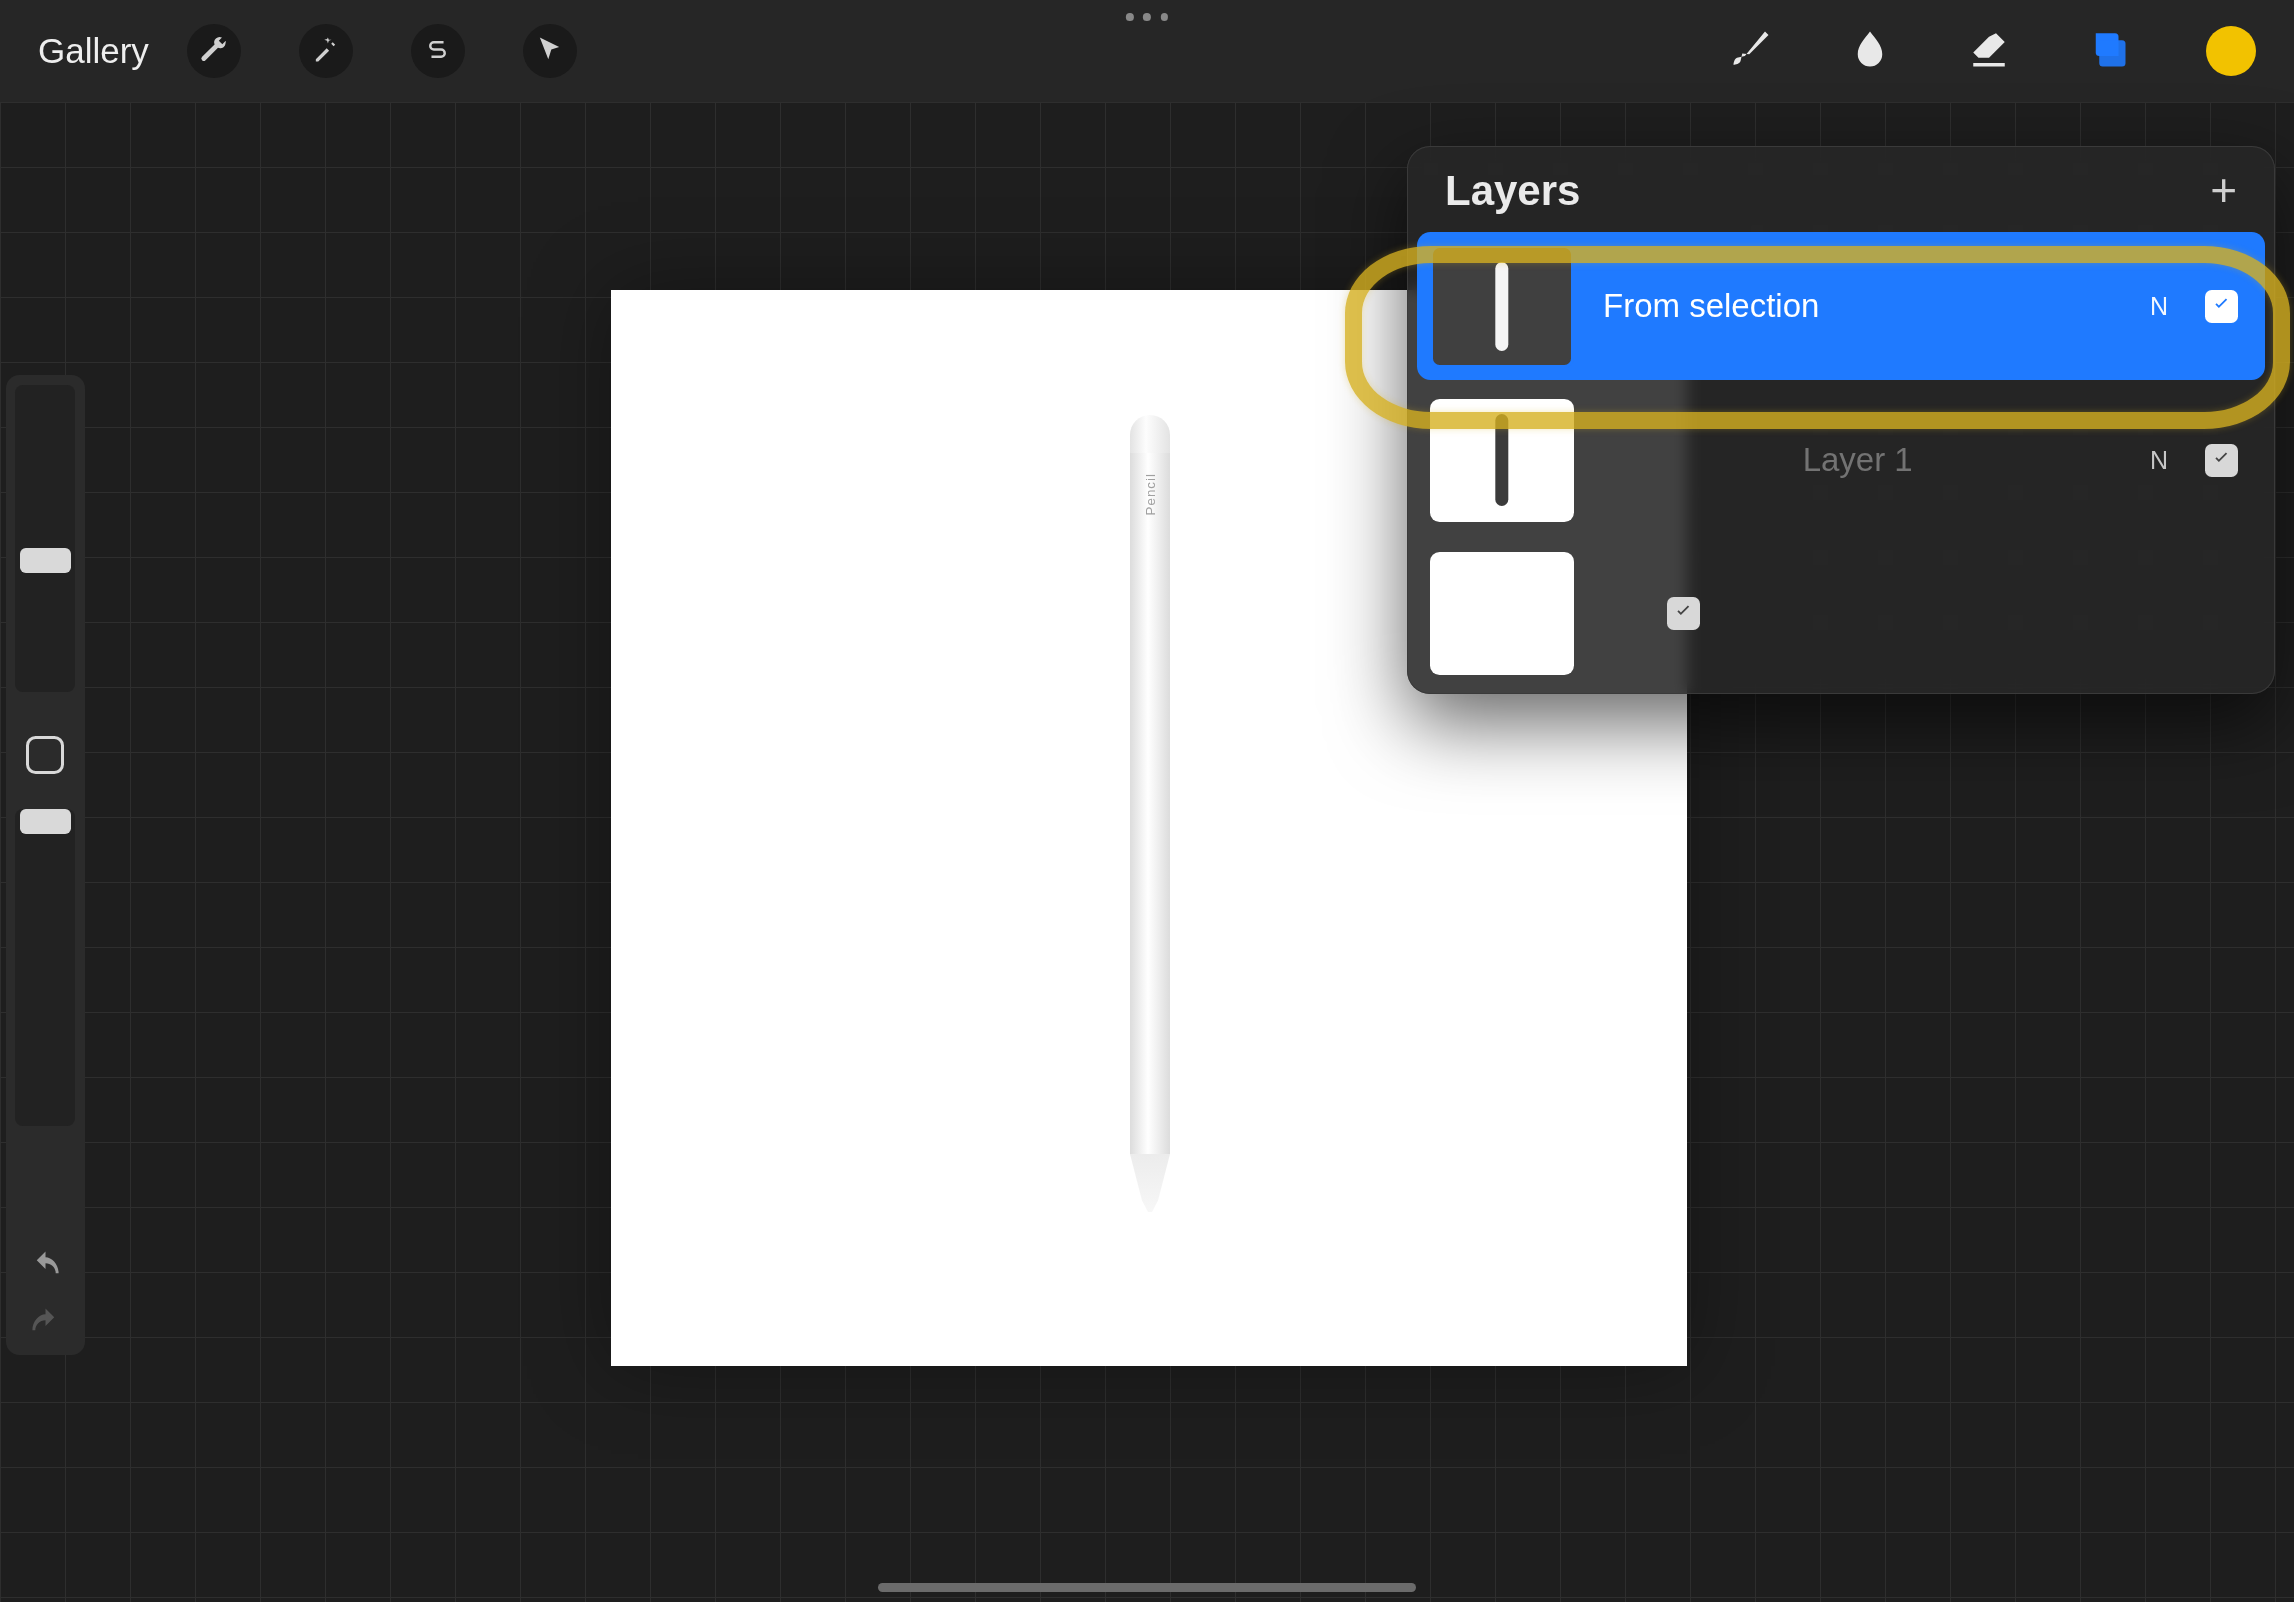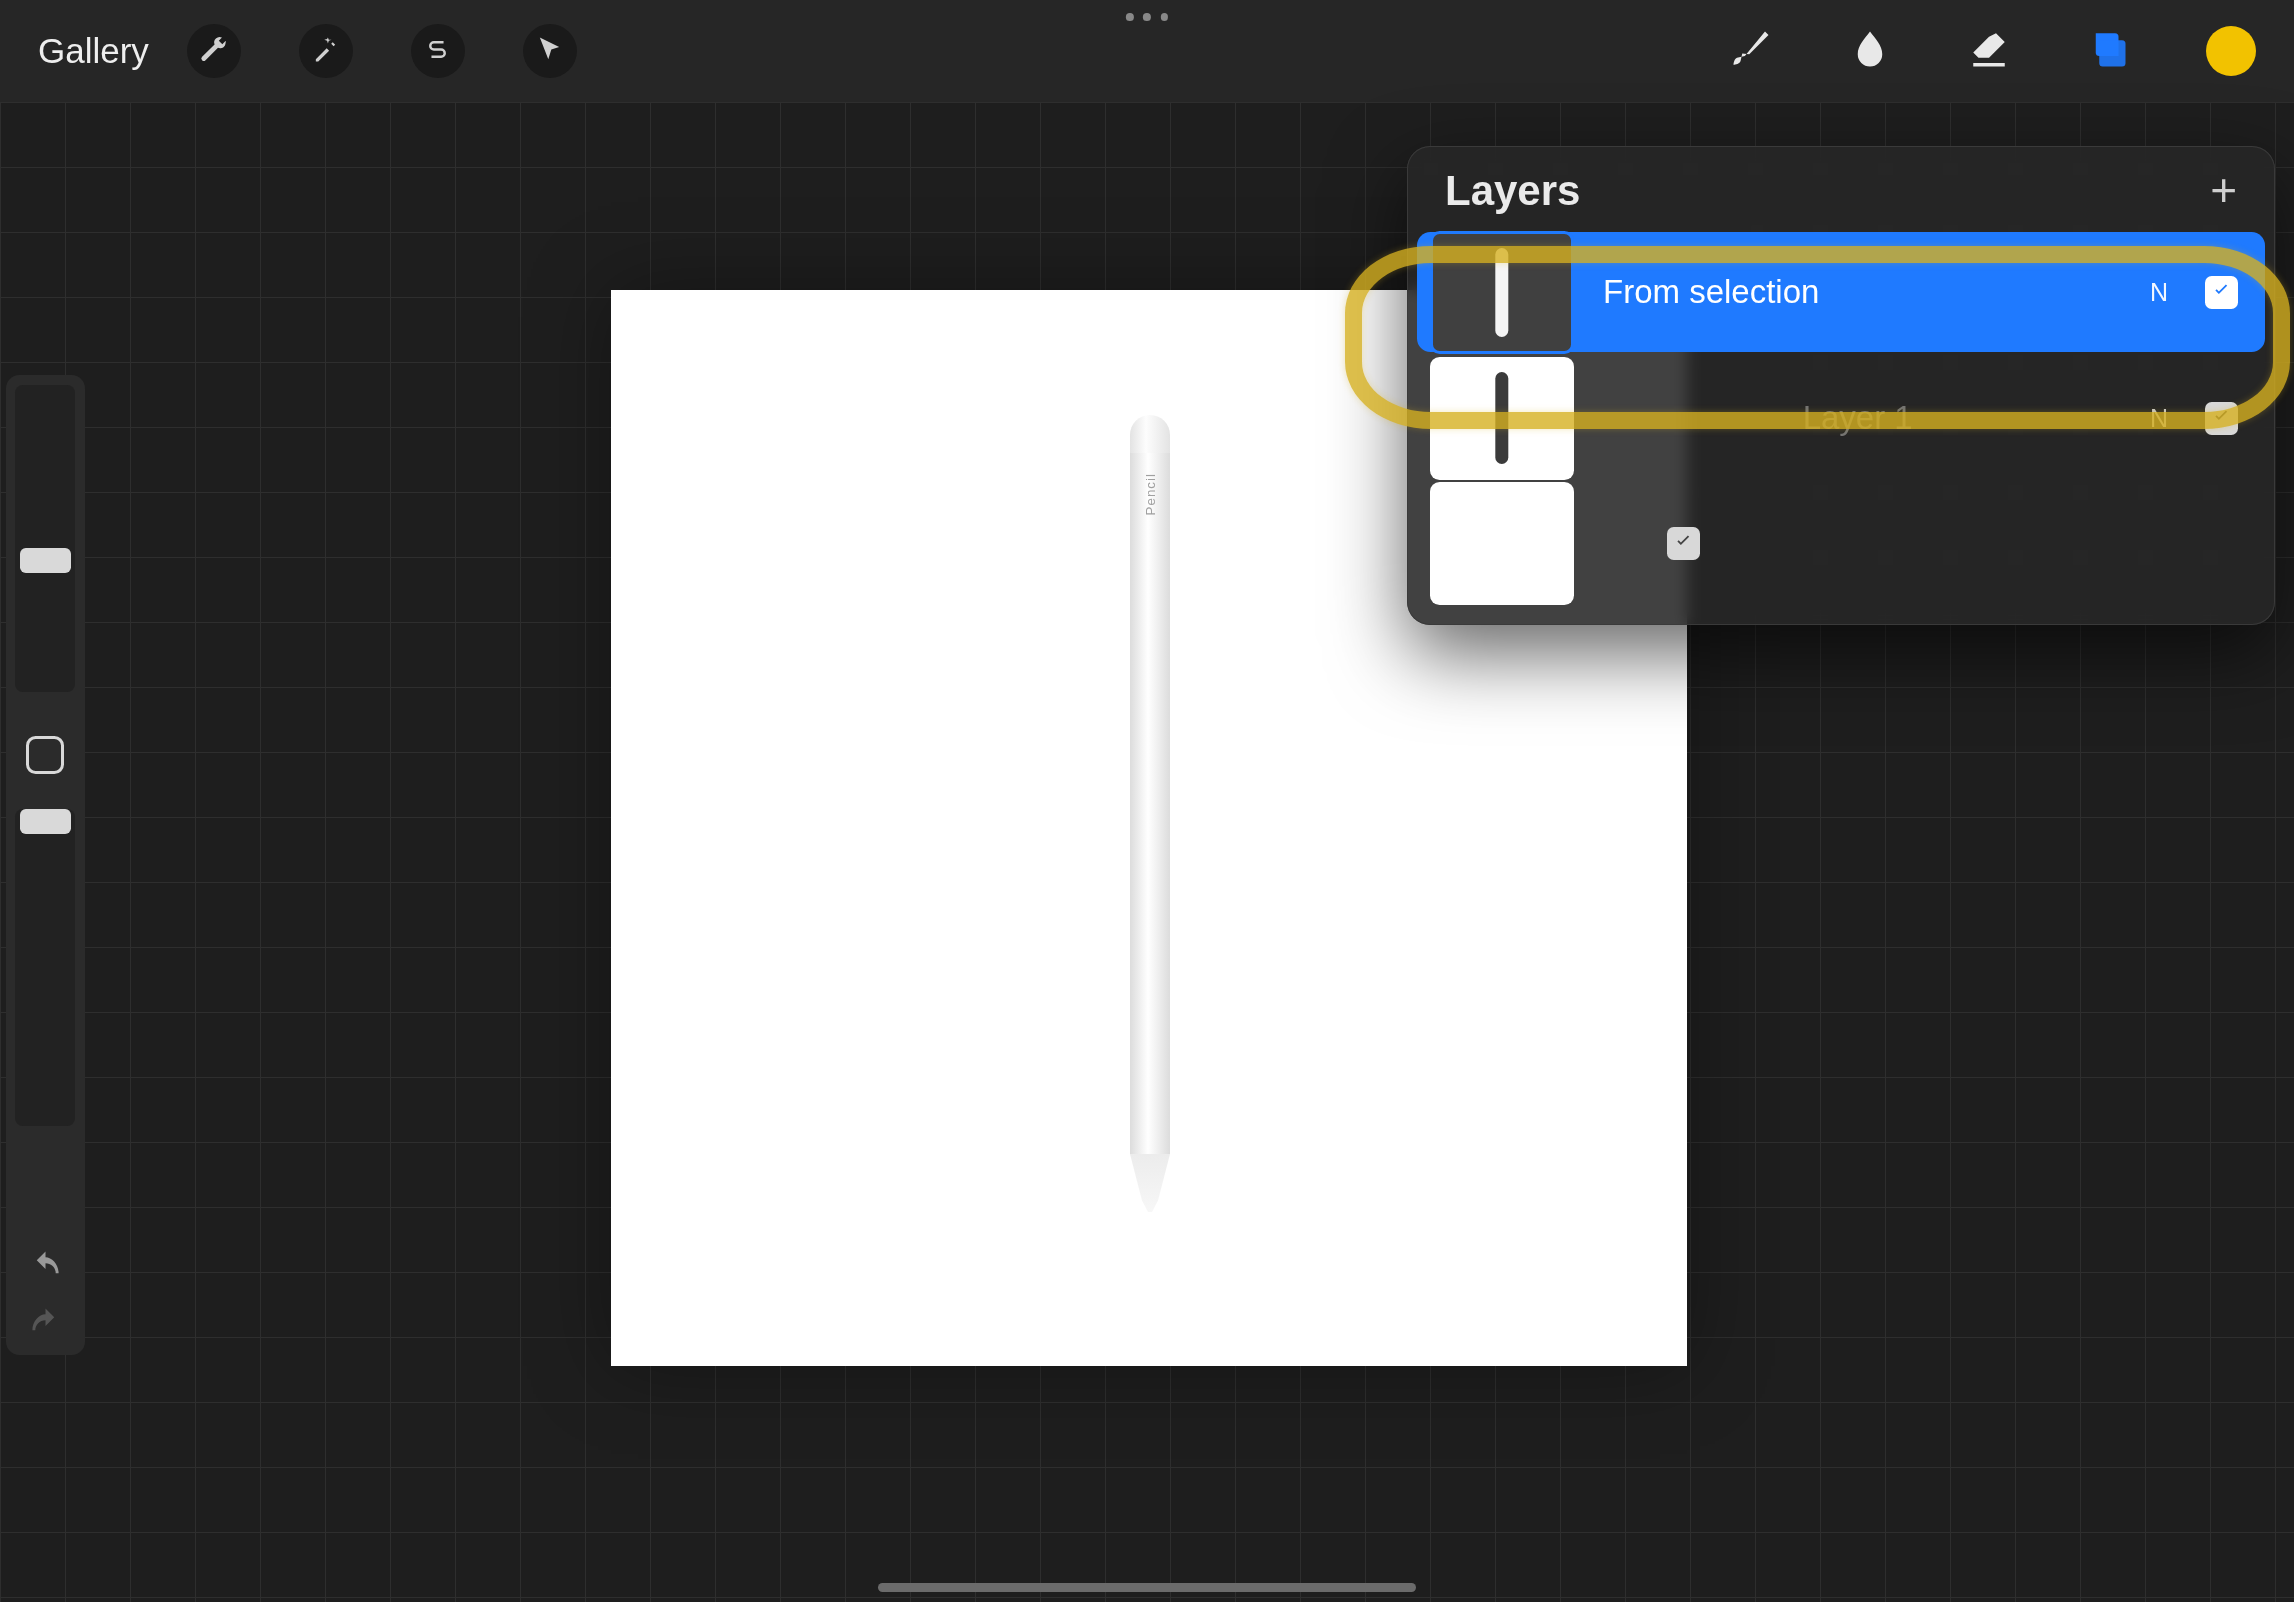--- a/index.html
+++ b/index.html
@@ -130,30 +130,30 @@
   
   .layers-panel {
     position:absolute;
     top:146px; right:19px;
     width: 868px;
     background: #272727e0;
     border-radius: 23px;
     box-shadow: 0 29px 77px rgba(0,0,0,.6), inset 0 0 0 1px #3a3a3a;
     backdrop-filter: blur(7.7px);
     z-index: 40;
-    padding-bottom: 15px;
+    padding-bottom: 0;
   }
   .layers-header {
     display:flex; align-items:center; justify-content:space-between;
     padding: 21px 38px 17.3px;
   }
   .layers-header h2 { font-size:42px; font-weight:600; color:#eaeaea; }
   .add-layer { font-size:46px; font-weight:200; color:#cfcfcf; cursor:pointer; line-height:.6;}
   .layer-row {
-    height: 120px;
+    height: 148px;
     display:flex; align-items:center;
     padding: 7.7px 27px 7.7px 13.4px; gap:29px;
     border-radius:13.4px; margin: 0 9.6px 5.8px;
     cursor: pointer;
   }
   .layer-row.selected { background:#1f7aff; }
   .thumb-box {
     width:144px; height:123px; border-radius:9.6px; border:1.9px solid transparent;
     background:#3a3a3a; position:relative; overflow:hidden; flex-shrink:0;
   }

